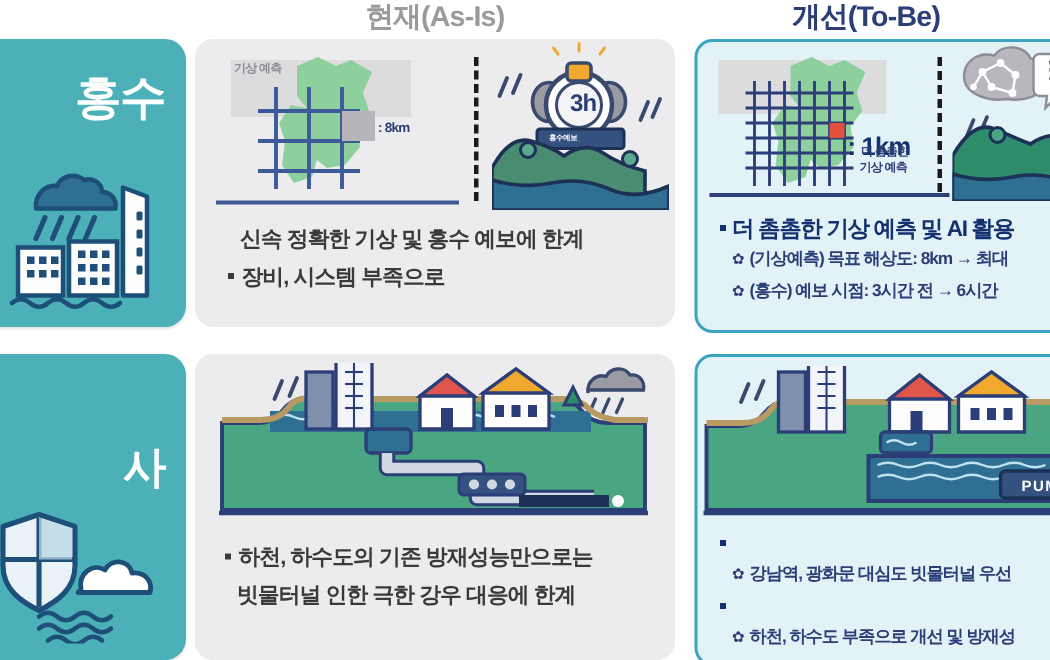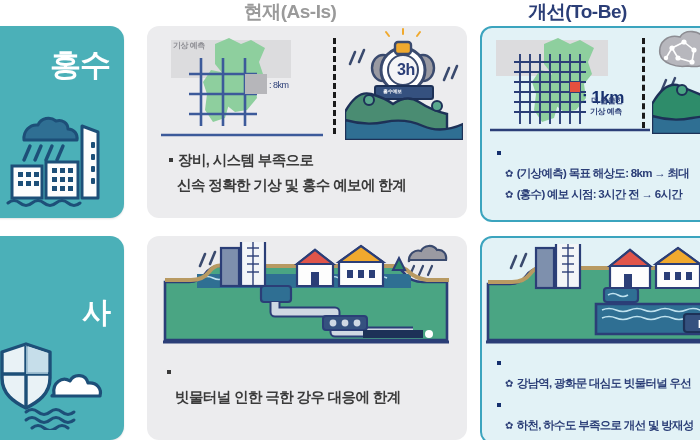--- a/index.html
+++ b/index.html
@@ -31,21 +31,21 @@
   #cat-prevent{top:236px;height:204px;}
   .cat-title{
     color:#ffffff;font-weight:700;letter-spacing:-1px;
     text-align:right;padding-right:14px;
   }
   #cat-flood .cat-title{font-size:31px;line-height:34px;padding-top:22px;}
   #cat-prevent .cat-title{font-size:29px;line-height:40px;padding-top:16px;}
   .cat-art{position:absolute;bottom:6px;right:8px;}
 
   
-  .panel{position:absolute;border-radius:12px;margin-left:17px;}
+  .panel{position:absolute;border-radius:12px;}
   .panel.asis{background:#ececee;}
   .panel.tobe{background:#e2f2f6;border:2px solid #3ba4be;}
   #p-asis-1{left:130px;top:26px;width:320px;height:192px;}
   #p-tobe-1{left:463px;top:26px;width:285px;height:192px;}
   #p-asis-2{left:130px;top:236px;width:320px;height:204px;}
   #p-tobe-2{left:463px;top:236px;width:285px;height:204px;}
 
   .art-box{position:absolute;left:0;top:0;width:100%;}
   .txt-box{position:absolute;left:0;width:100%;box-sizing:border-box;}
 
@@ -72,21 +72,21 @@
   }
   .tobe-txt .sub{
     color:#2b3e77;font-size:11.5px;font-weight:600;line-height:20px;
     padding-left:17px;letter-spacing:-.7px;
   }
   .tobe-txt .sub .star{margin-right:4px;font-size:10px;}
 
   
   .mini{position:absolute;white-space:nowrap;letter-spacing:-.5px;}
   .lbl-grey{color:#8d8d93;font-size:8px;font-weight:700;}
-  .lbl-res-asis{color:#2b3e77;font-size:9px;font-weight:400;}
+  .lbl-res-asis{color:#2b3e77;font-size:9px;font-weight:700;}
   .lbl-res-tobe{color:#15306e;font-size:17px;font-weight:700;}
   .lbl-res-sub{color:#2b3e77;font-size:8px;font-weight:700;line-height:9px;}
   .pumpword{
     color:#ffffff;font-size:10px;font-weight:700;letter-spacing:1px;
   }
   .signword{color:#ffffff;font-size:5px;font-weight:700;letter-spacing:-.3px;}
   .bubbleword{color:#55555c;font-size:4px;font-weight:700;line-height:5px;}
   .clockword{color:#2b3e77;font-size:16px;font-weight:700;}
   .divider{position:absolute;border-left:3px dashed #1a1a1a;}
 </style>
@@ -216,22 +216,22 @@
         <g fill="#5aa88e" stroke="#1d3157" stroke-width="2">
           <circle cx="24" cy="72" r="5"></circle>
             <circle cx="92" cy="78" r="5"></circle>
         </g>
       </svg>
       <div class="mini clockword" style="left:250px;top:35px;">3h</div>
       <div class="mini signword" style="left:236px;top:62px;">홍수예보</div>
     </div>
 
     <div class="txt-box asis-txt" style="top:122px;padding:0 12px;">
+      <span class="line">신속 정확한 기상 및 홍수 예보에 한계</span>
       <span class="line l1"><span class="bullet"></span><span>장비, 시스템 부족으로</span></span>
-      <span class="line">신속 정확한 기상 및 홍수 예보에 한계</span>
     </div>
   </div>
 
   <div class="panel tobe" id="p-tobe-1">
     <div class="art-box" style="height:110px">
 
       <svg width="170" height="104" viewBox="0 0 170 104" style="position:absolute;left:4px;top:4px;">
         <rect x="10" y="8" width="112" height="36" fill="#dcdcde"></rect>
         <path d="M58 12 l14-6 12 6 10-4 14 8-6 14 4 12-8 10 2 14-10 12-12 2-10-8-6-16 4-14-8-10z" fill="#8ecf9e"></path>
         <path d="M54 38 l10 2 6 10-4 12 6 10-4 14-12 4-8-12 2-16-4-12z" fill="#8ecf9e"></path>
@@ -291,21 +291,21 @@
         </g>
       </svg>
       <div class="mini bubbleword" style="left:234px;top:11px;width:52px;white-space:normal;">
         <span>택배지가 어디</span><br>
         <span>어디쯤 가는</span><br>
         <span>AI 예보</span>
       </div>
     </div>
 
     <div class="txt-box tobe-txt" style="top:114px;padding:0 6px;">
-      <div class="line hd"><span class="bullet"></span></div>
+      <div class="line hd"><span class="bullet"></span><span>더 촘촘한 기상 예측 및 AI 활용</span></div>
       <div class="line sub"><span class="star">✿</span><span>(기상예측) 목표 해상도: 8km → 최대</span></div>
       <div class="line sub"><span class="star">✿</span><span>(홍수) 예보 시점: 3시간 전 → 6시간</span></div>
     </div>
   </div>
 
   <div class="panel asis" id="p-asis-2">
     <div class="art-box" style="height:118px">
       <svg width="300" height="116" viewBox="0 0 300 116" style="position:absolute;left:10px;top:6px;">
         <g stroke="#3a4a6e" stroke-width="2.6" stroke-linecap="round">
           <line x1="48" y1="12" x2="43" y2="24"></line>
@@ -361,21 +361,21 @@
             <circle cx="176" cy="81" r="3.4"></circle>
             <circle cx="188" cy="81" r="3.4"></circle>
             <circle cx="200" cy="81" r="3.4"></circle>
           </g>
         <path d="M206 88 h60 v8h-60z" fill="#1d3157"></path>
         <circle cx="272" cy="92" r="4" fill="#ffffff"></circle>
         <line x1="6" y1="100" x2="292" y2="100" stroke="#2b3e77" stroke-width="3"></line>
       </svg>
     </div>
     <div class="txt-box asis-txt" style="top:124px;padding:0 10px;">
-      <span class="line l1"><span class="bullet"></span></span>
+      <span class="line l1"><span class="bullet"></span><span>하천, 하수도의 기존 방재성능만으로는</span></span>
       <span class="line">빗물터널 인한 극한 강우 대응에 한계</span>
     </div>
   </div>
 
   <div class="panel tobe" id="p-tobe-2">
     <div class="art-box" style="height:112px">
       <svg width="280" height="110" viewBox="0 0 280 110" style="position:absolute;left:2px;top:6px;">
         <g stroke="#3a4a6e" stroke-width="2.6" stroke-linecap="round">
           <line x1="32" y1="12" x2="27" y2="24"></line>
             <line x1="42" y1="10" x2="37" y2="22"></line>

